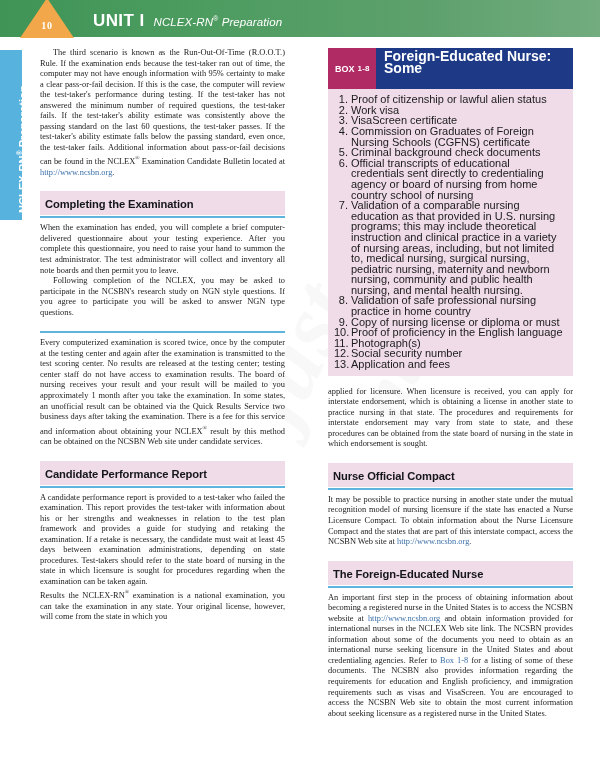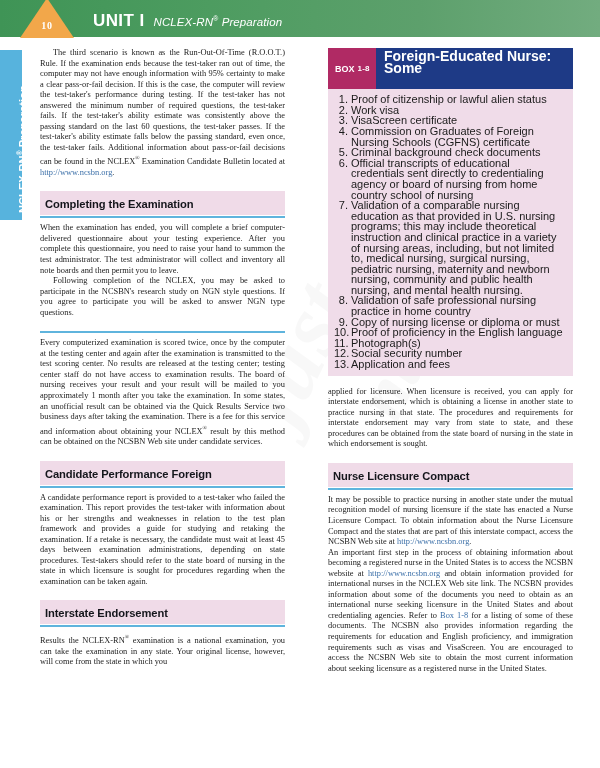--- a/index.html
+++ b/index.html
@@ -259,29 +259,25 @@
     </div>
     <p class="body">When the examination has ended, you will complete a brief computer-delivered questionnaire about your testing experience. After you complete this questionnaire, you need to raise your hand to summon the test administrator. The test administrator will collect and inventory all note boards and then permit you to leave.</p>
     <p class="body indent">Following completion of the NCLEX, you may be asked to participate in the NCSBN's research study on NGN style questions. If you agree to participate you will be asked to answer NGN type questions.</p>
 
     <div class="section-head">
       <div class="rule"></div>
     </div>
     <p class="body"><span>Every computerized examination is scored twice, once by the computer at the testing center and again after the examination is transmitted to the test scoring center. No results are released at the testing center; testing center staff do not have access to examination results. The board of nursing receives your result and your result will be mailed to you approximately 1 month after you take the examination. In some states, an unofficial result can be obtained via the Quick Results Service two business days after taking the examination. There is a fee for this service and information about obtaining your NCLEX</span><sup class="reg">®</sup><span> result by this method can be obtained on the NCSBN Web site under candidate services.</span></p>
 
     <div class="section-head">
-      <div class="bar"><span>Candidate Performance Foreign</span></div>
+      <div class="bar"><span>Candidate Performance Report</span></div>
       <div class="rule"></div>
     </div>
     <p class="body">A candidate performance report is provided to a test-taker who failed the examination. This report provides the test-taker with information about his or her strengths and weaknesses in relation to the test plan framework and provides a guide for studying and retaking the examination. If a retake is necessary, the candidate must wait at least 45 days between examination administrations, depending on state procedures. Test-takers should refer to the state board of nursing in the state in which licensure is sought for procedures regarding when the examination can be taken again.</p>
 
-    <div class="section-head">
-      <div class="bar"><span>Interstate Endorsement</span></div>
-      <div class="rule"></div>
-    </div>
     <p class="body"><span>Results the NCLEX-RN</span><sup class="reg">®</sup><span> examination is a national examination, you can take the examination in any state. Your original license, however, will come from the state in which you</span></p>
   </div>
 
   <div class="col col-right">
 
     <div class="box">
       <div class="box-header">
         <div class="box-tag">
             <span>BOX</span>
             <span class="num">1-8</span>
@@ -305,20 +301,24 @@
           <li>Photograph(s)</li>
           <li>Social security number</li>
           <li>Application and fees</li>
         </ol>
       </div>
     </div>
 
     <p class="body" style="margin-top:11px;">applied for licensure. When licensure is received, you can apply for interstate endorsement, which is obtaining a license in another state to practice nursing in that state. The procedures and requirements for interstate endorsement may vary from state to state, and these procedures can be obtained from the state board of nursing in the state in which endorsement is sought.</p>
 
     <div class="section-head">
-      <div class="bar"><span>Nurse Licensure Compact</span></div>
+      <div class="bar"><span>Nurse Official Compact</span></div>
       <div class="rule"></div>
     </div>
     <p class="body"><span>It may be possible to practice nursing in another state under the mutual recognition model of nursing licensure if the state has enacted a Nurse Licensure Compact. To obtain information about the Nurse Licensure Compact and the states that are part of this interstate compact, access the NCSBN Web site at </span><span class="lnk">http://www.ncsbn.org</span><span>.</span></p>
 
+    <div class="section-head">
+      <div class="bar"><span>The Foreign-Educated Nurse</span></div>
+      <div class="rule"></div>
+    </div>
     <p class="body"><span>An important first step in the process of obtaining information about becoming a registered nurse in the United States is to access the NCSBN website at </span><span class="lnk">http://www.ncsbn.org</span><span> and obtain information provided for international nurses in the NCLEX Web site link. The NCSBN provides information about some of the documents you need to obtain as an international nurse seeking licensure in the United States and about credentialing agencies. Refer to </span><span class="xref">Box 1-8</span><span> for a listing of some of these documents. The NCSBN also provides information regarding the requirements for education and English proficiency, and immigration requirements such as visas and VisaScreen. You are encouraged to access the NCSBN Web site to obtain the most current information about seeking licensure as a registered nurse in the United States.</span></p>
   </div>
 </div>
 
 </body></html>

